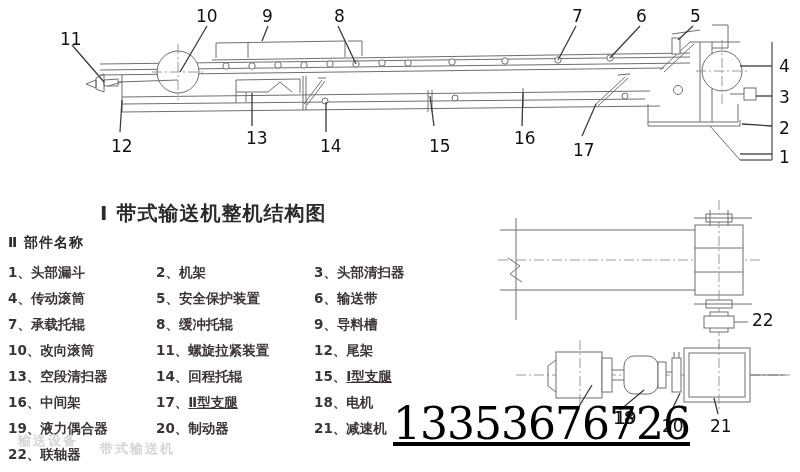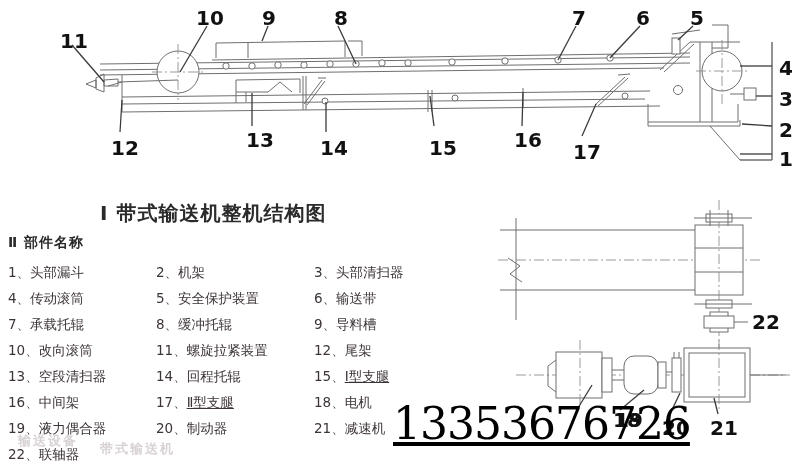--- a/index.html
+++ b/index.html
@@ -15,39 +15,39 @@
   svg.drawing{position:absolute;left:0;top:0;width:800px;height:472px;}
   .ln{stroke:#6f6f6f;stroke-width:1;fill:none;}
   .lead{stroke:#3a3a3a;stroke-width:1.3;fill:none;}
   .ctr{stroke:#8e8e8e;stroke-width:0.9;fill:none;stroke-dasharray:10 3 2 3;}
   .wh{fill:#ffffff;}
 
   
   .num{
     position:absolute;
     font-family:"DejaVu Sans","Liberation Sans",sans-serif;
-    font-weight:bold;font-size:20px;color:#111;
+    font-weight:normal;font-size:17px;color:#111;
     line-height:1;white-space:nowrap;
   }
 
   
   .textblock{position:absolute;left:0;top:192px;width:470px;height:280px;}
   .title1{
     position:absolute;left:100px;top:8px;
     font-size:20px;font-weight:bold;color:#2b2b2b;
     letter-spacing:1px;white-space:nowrap;
   }
   .title2{
     position:absolute;left:8px;top:42px;
     font-size:14px;font-weight:bold;color:#2b2b2b;
     letter-spacing:1px;white-space:nowrap;
   }
   .plist{position:absolute;left:8px;top:72px;width:460px;}
   .prow{display:flex;height:26px;align-items:flex-start;}
-  .pcell{font-size:13.5px;font-weight:normal;color:#3c3436;white-space:nowrap;}
+  .pcell{font-size:13.5px;font-weight:bold;color:#3c3436;white-space:nowrap;}
   .pcell.c1{width:148px;}
   .pcell.c2{width:158px;}
   .pcell.c3{width:150px;}
   .pnum{display:inline-block;min-width:22px;}
   .ul{text-decoration:underline;}
 
   
   .wmphone{
     position:absolute;left:393px;top:398px;
     font-family:"DejaVu Serif","Liberation Serif",serif;

